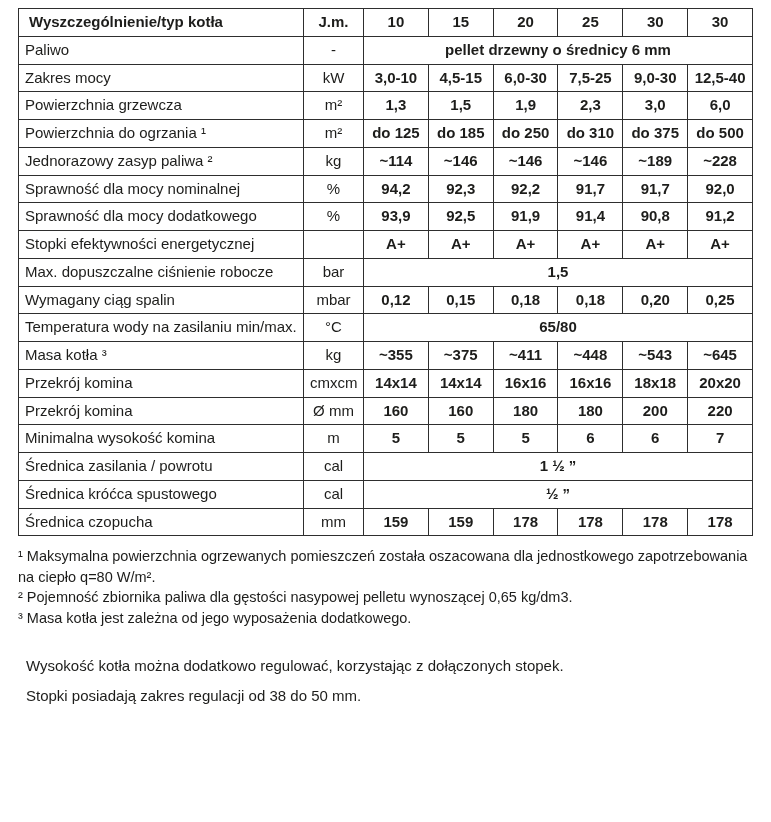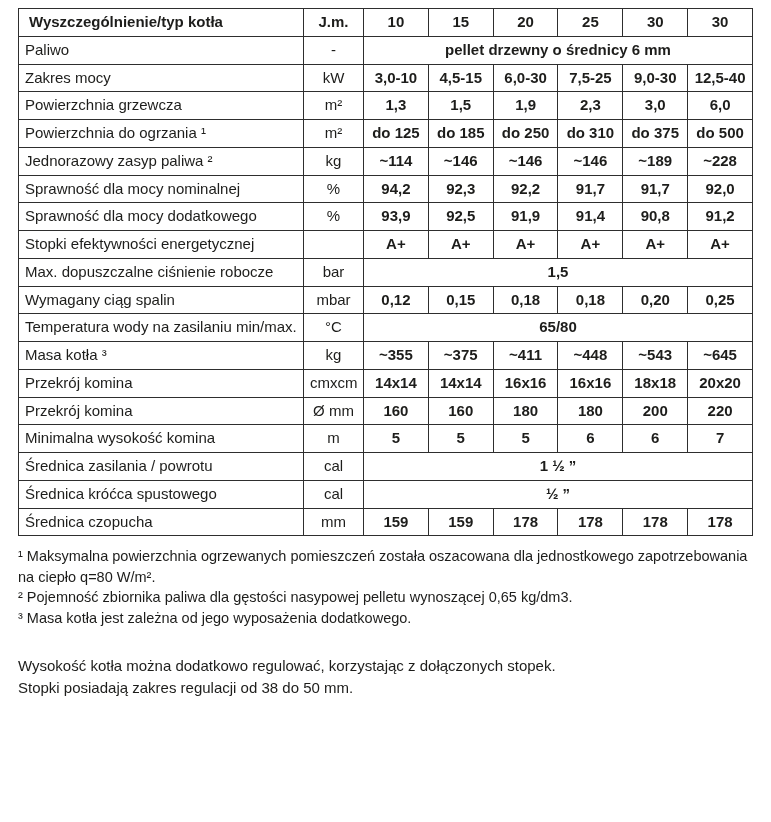--- a/index.html
+++ b/index.html
@@ -31,21 +31,21 @@
   td.label-cell {
     text-align: left;
     font-weight: normal;
   }
   td.unit-cell  { text-align: center; font-weight: normal; }
   td.value-cell { text-align: center; font-weight: bold; }
 
   .footnotes { margin-top: 10px; font-size: 14.5px; line-height: 1.42; width: 735px; }
   .footnotes p { margin: 0; }
   .notes { margin-top: 26px; font-size: 15px; line-height: 1.5; width: 735px; }
-  .notes p { margin: 0; }
+  .notes p { margin: 8px; }
 </style>
 </head>
 <body>
 
 <div class="page">
 
   <table class="spec-table">
     <thead>
       <tr>
         <th class="label-col">Wyszczególnienie/typ kotła</th>

